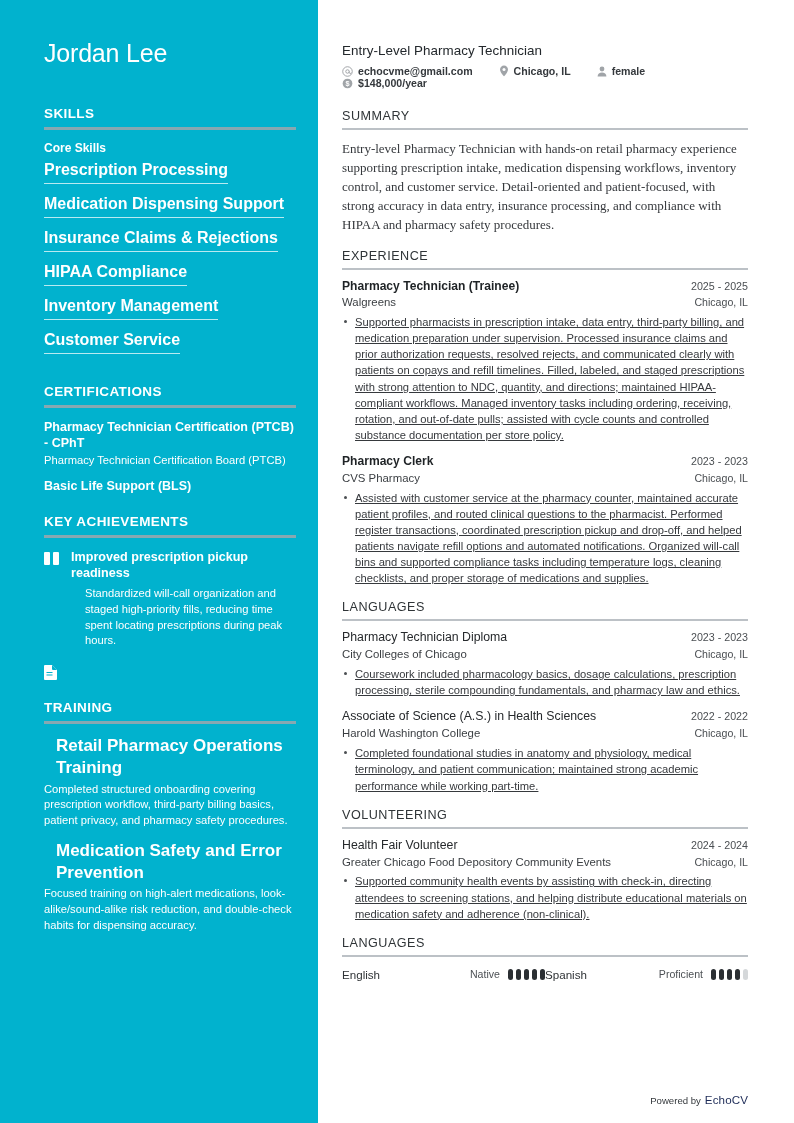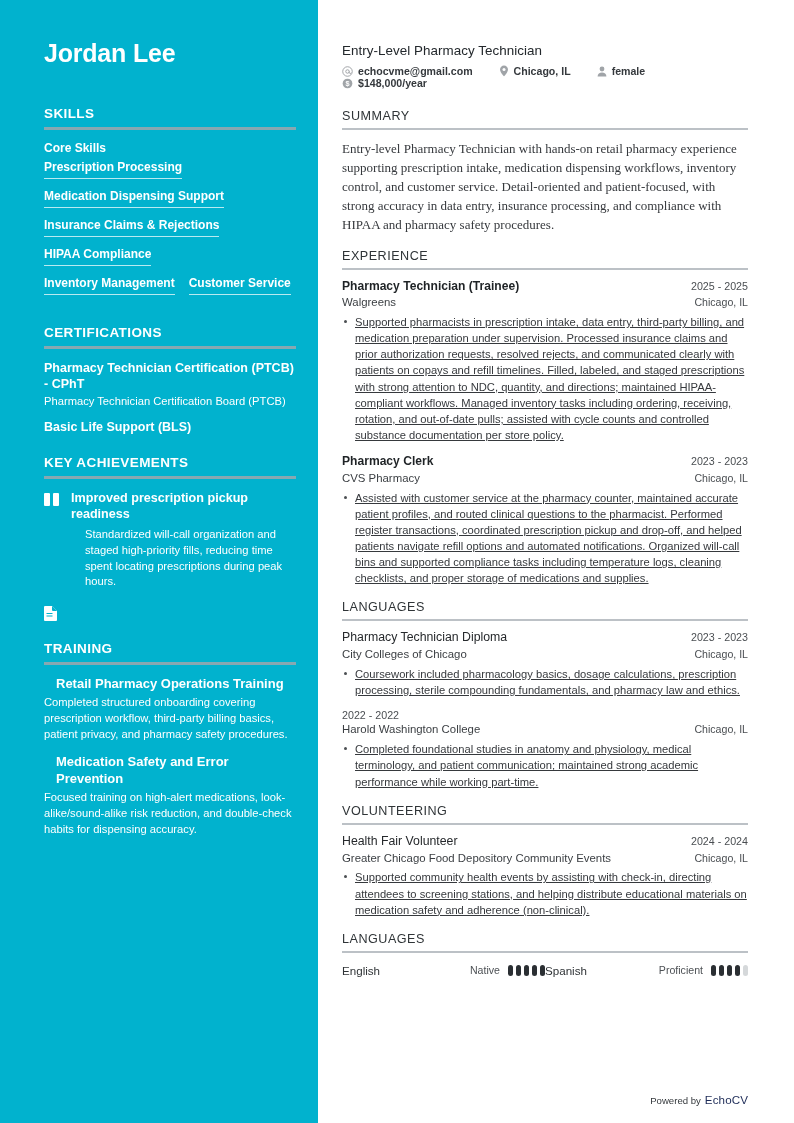--- a/index.html
+++ b/index.html
@@ -22,21 +22,21 @@
   
   .sidebar {
     width: 318px;
     flex: 0 0 318px;
     background: #01b2ce;
     color: #ffffff;
     padding: 40px 24px 24px 44px;
   }
   .name {
     font-size: 25px;
-    font-weight: bold;
+    font-weight: normal;
     letter-spacing: -0.2px;
     color: #ffffff;
     margin-bottom: 38px;
     line-height: 1.1;
   }
   .side-section { margin-bottom: 20px; }
   .side-sec-title {
     font-size: 13.5px;
     font-weight: bold;
     letter-spacing: 0.4px;
@@ -57,21 +57,21 @@
     font-weight: bold;
     color: #ffffff;
     margin-bottom: 5px;
   }
   .skill-tags {
     display: flex;
     flex-wrap: wrap;
     gap: 0 14px;
   }
   .skill-tag {
-    font-size: 12px;
+    font-size: 16px;
     font-weight: bold;
     color: #ffffff;
     padding-bottom: 3px;
     margin-bottom: 10px;
     border-bottom: 1px solid rgba(255,255,255,0.72);
     white-space: nowrap;
     line-height: 1.25;
   }
 
   
@@ -111,21 +111,21 @@
     font-size: 11.2px;
     line-height: 1.42;
     color: #ffffff;
     margin-top: 4px;
     padding-left: 14px;
   }
 
   
   .train-item { margin-bottom: 11px; }
   .train-name {
-    font-size: 13px;
+    font-size: 17px;
     font-weight: bold;
     line-height: 1.3;
     color: #ffffff;
     margin-bottom: 2px;
     padding-left: 12px;
   }
   .train-desc {
     font-size: 11.2px;
     line-height: 1.42;
     color: #ffffff;
@@ -459,20 +459,21 @@
           <span class="entry-org">City Colleges of Chicago</span>
           <span class="entry-loc">Chicago, IL</span>
         </div>
         <ul class="bullets">
           <li>Coursework included pharmacology basics, dosage calculations, prescription processing, sterile compounding fundamentals, and pharmacy law and ethics.</li>
         </ul>
       </div>
 
       <div class="entry">
         <div class="entry-line1">
+          <span class="entry-title normal">Associate of Science (A.S.) in Health Sciences</span>
           <span class="entry-dates">2022 - 2022</span>
         </div>
         <div class="entry-line2">
           <span class="entry-org">Harold Washington College</span>
           <span class="entry-loc">Chicago, IL</span>
         </div>
         <ul class="bullets">
           <li>Completed foundational studies in anatomy and physiology, medical terminology, and patient communication; maintained strong academic performance while working part-time.</li>
         </ul>
       </div>

